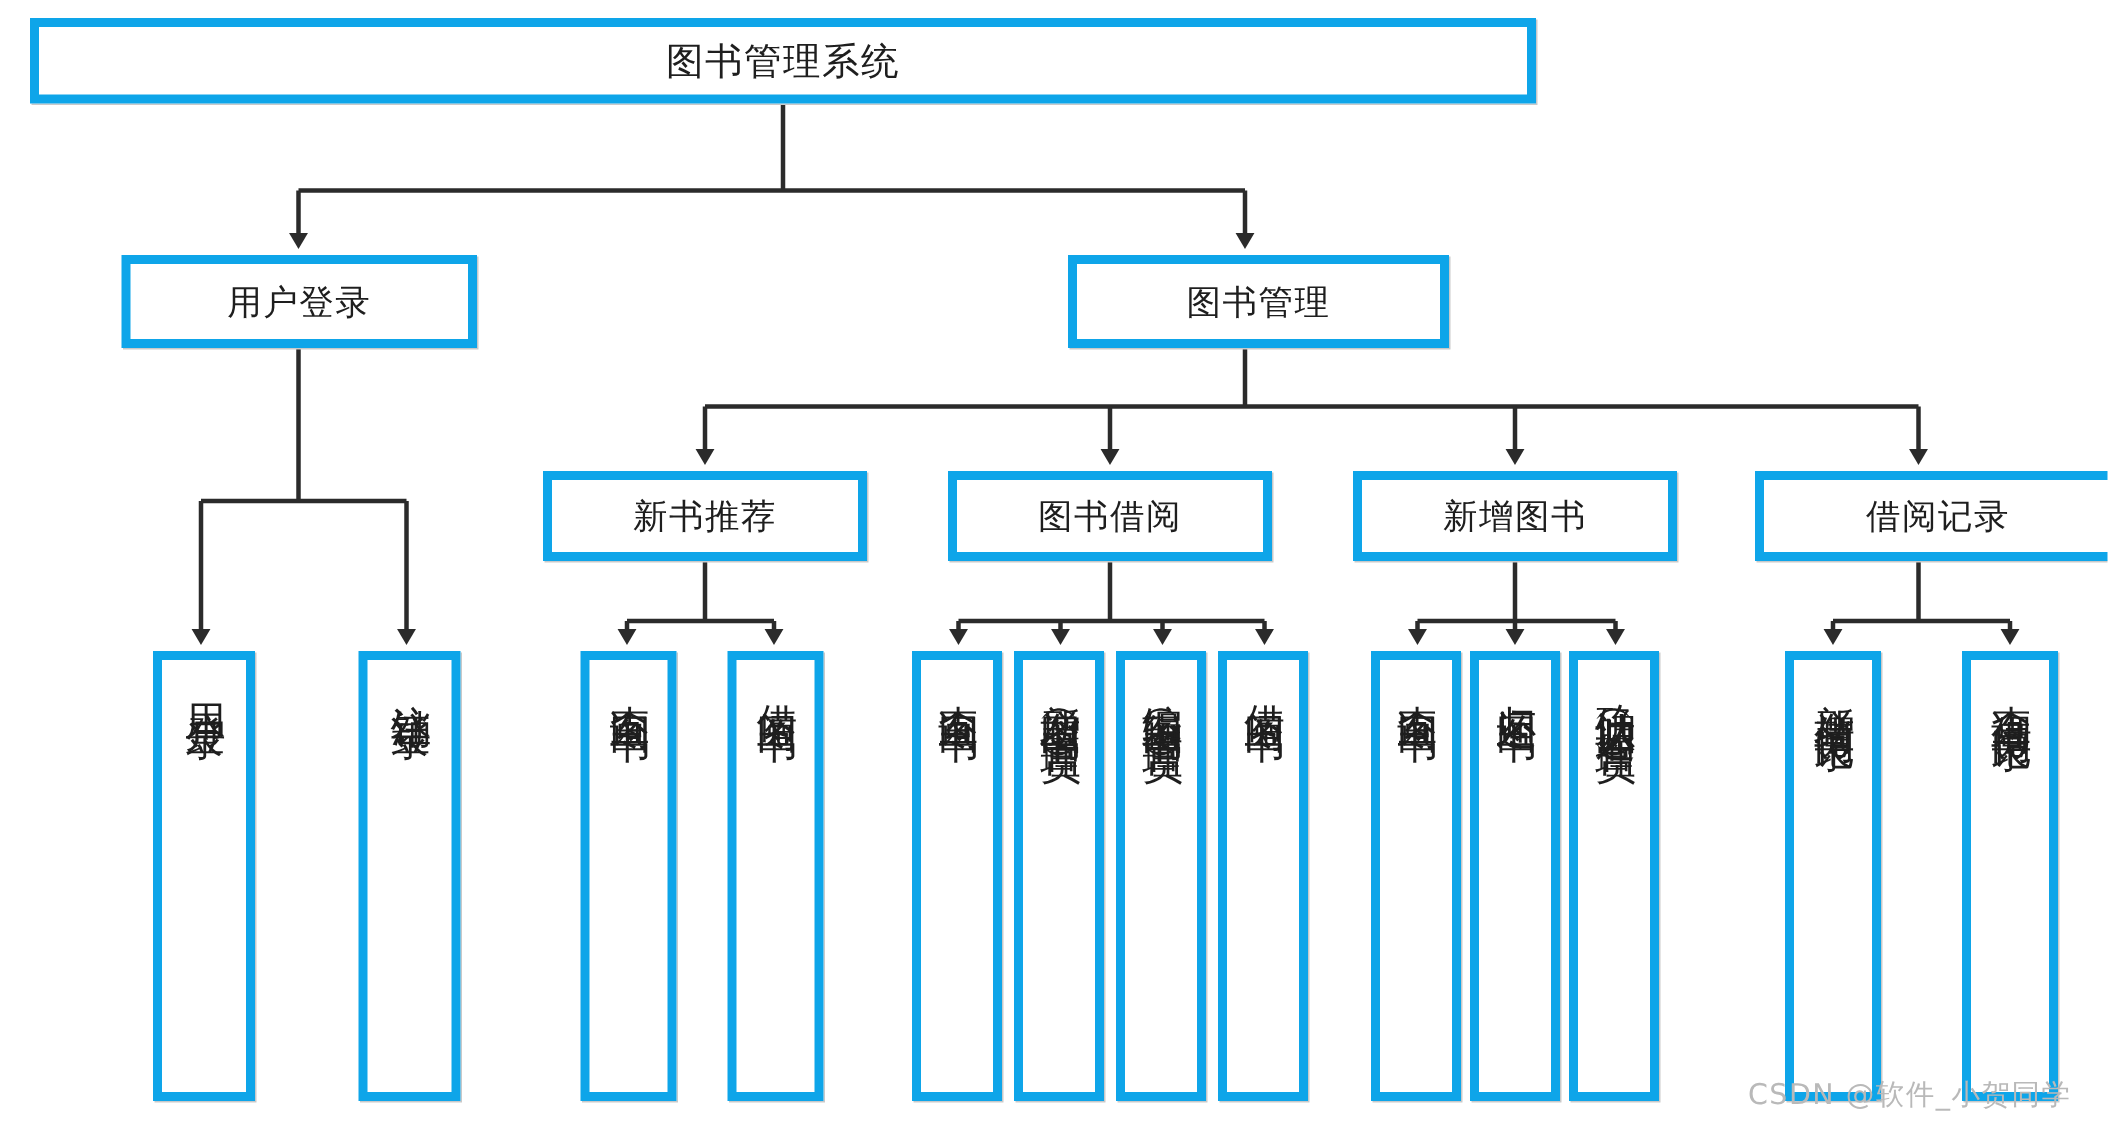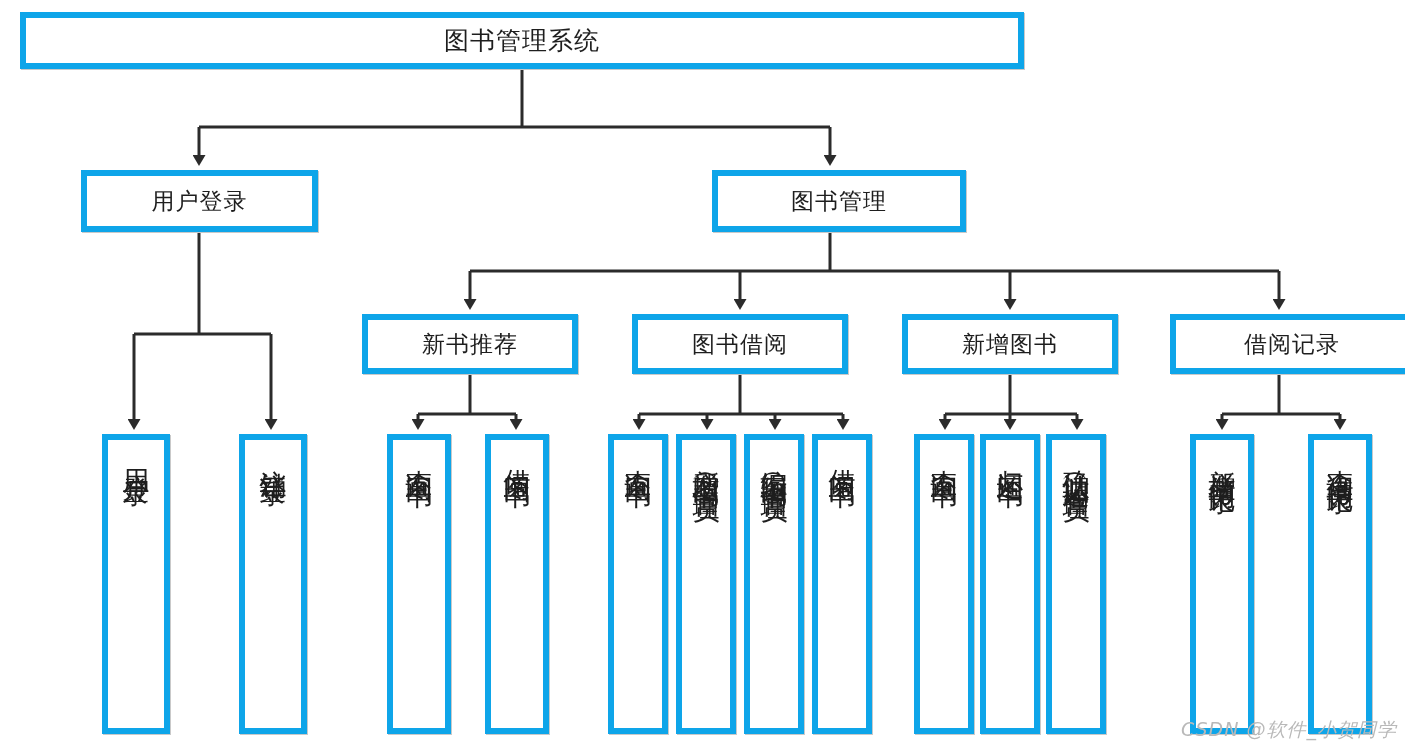--- a/index.html
+++ b/index.html
@@ -59,25 +59,24 @@
     text-orientation:upright;
     font-size:27px;
     line-height:1.18;
     letter-spacing:4px;
   }
   .leaf-w68{width:68px;}
   .leaf-w64{width:64px;}
   .leaf-w60{width:60px;}
 
   .watermark{
-    position:absolute;right:8px;bottom:4px;
+    position:absolute;right:24px;bottom:4px;
     font-size:19px;color:#b9b9b9;
     letter-spacing:1px;
     user-select:none;
-    font-style:italic;
   }
 </style>
 </head>
 <body>
 
 <div id="canvas">
 
   <svg class="wires" viewBox="0 0 1405 747" xmlns="http://www.w3.org/2000/svg">
     <defs>
       <marker id="ah" markerWidth="11" markerHeight="13" refX="1" refY="6.5" orient="auto" markerUnits="userSpaceOnUse">

